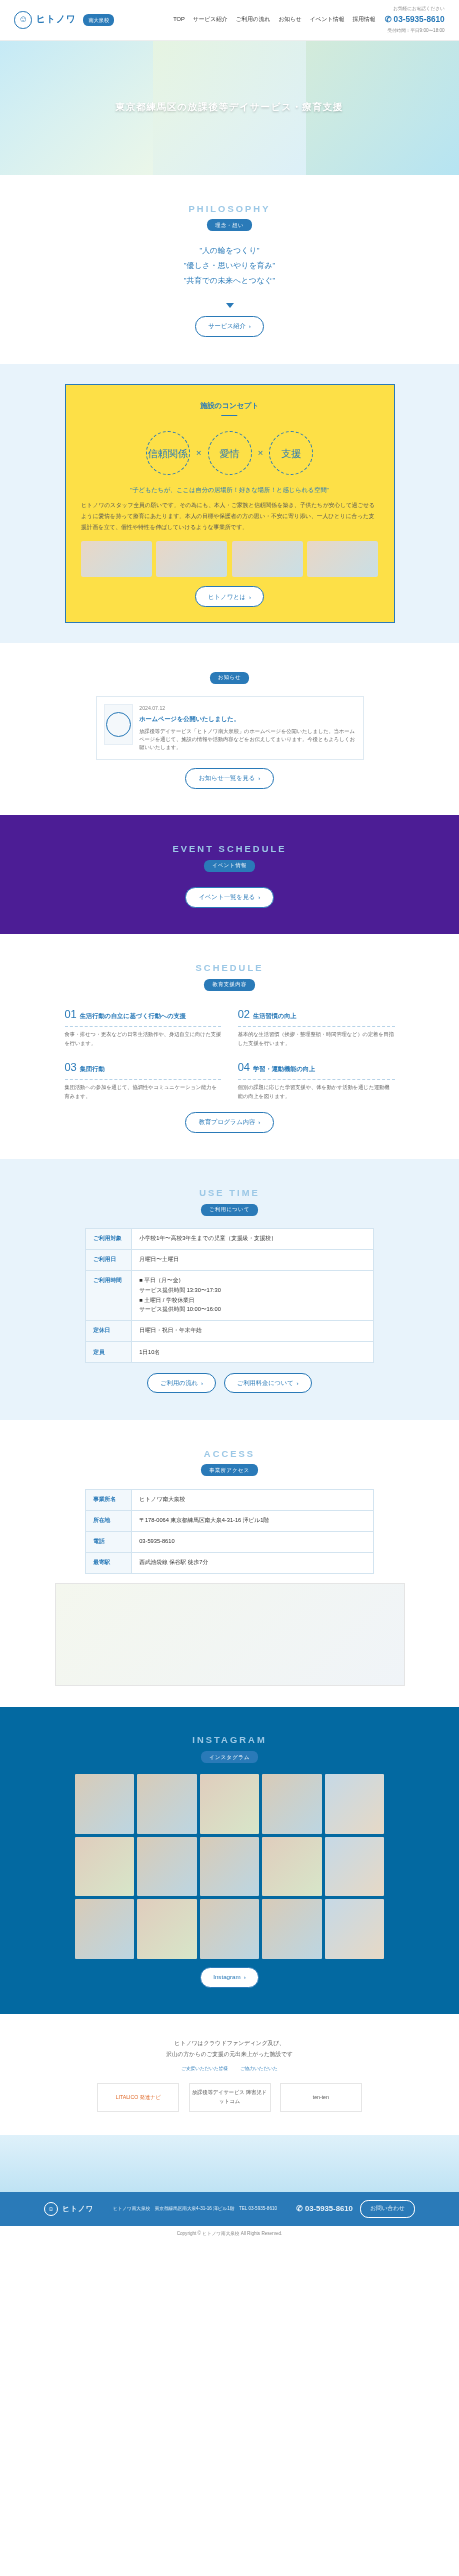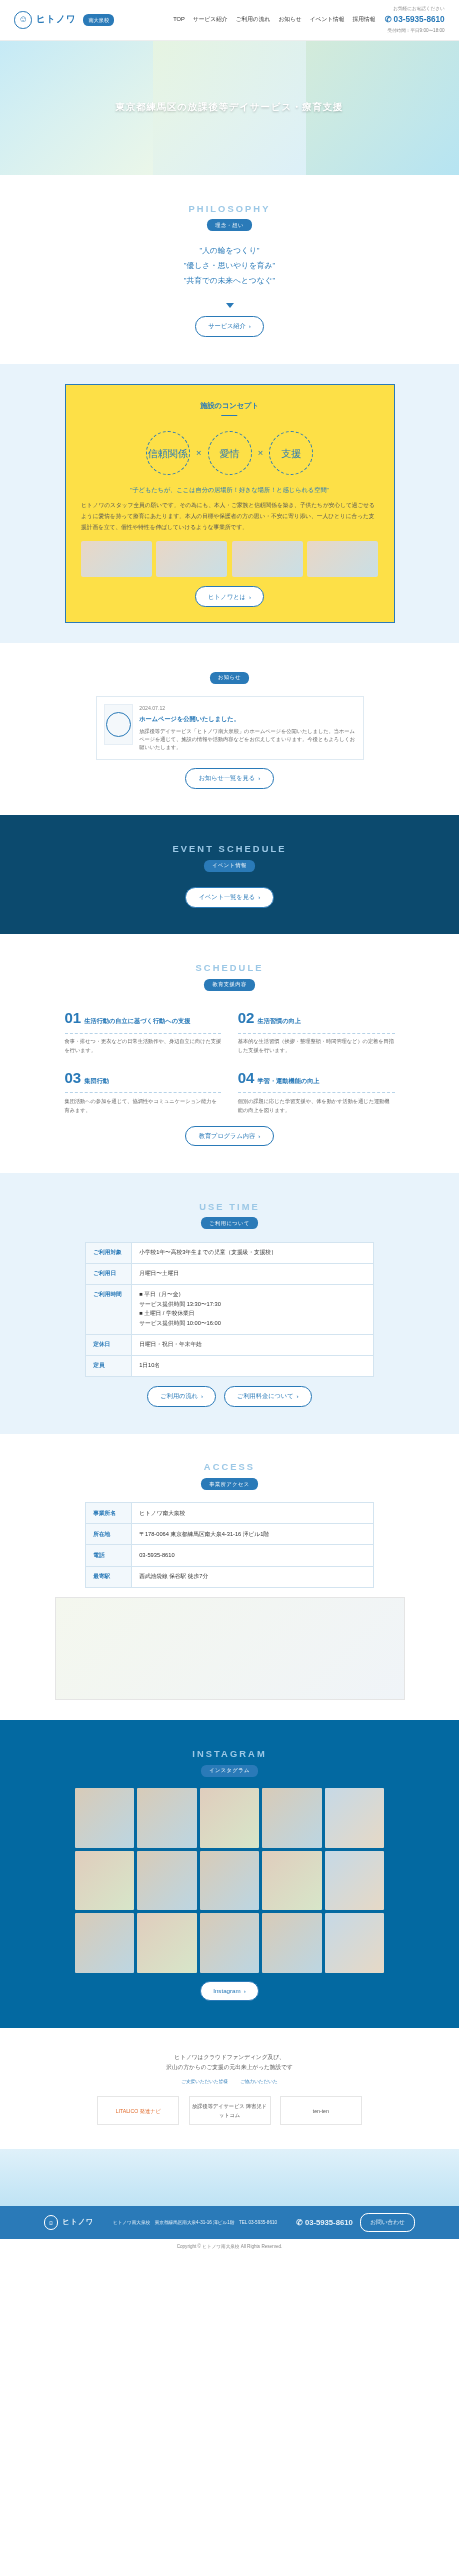--- a/index.html
+++ b/index.html
@@ -58,25 +58,25 @@
 
 
 .news-card{display:flex;gap:6.2px;border:0.5px solid #dfeaf2;padding:7.2px;text-align:left;max-width:268px;margin:12.4px auto 8.2px}
 .news-thumb{width:62px;height:41px;background:#f4f8fb;display:flex;align-items:center;justify-content:center;border:0.5px solid #e6eef5}
 .news-thumb .mini-logo{width:25px;height:25px;border:0.8px solid #2a7ab8;border-radius:50%}
 .news-date{font-size:5.2px;color:#888}
 .news-title{color:#2a7ab8;font-size:6.2px;font-weight:700;margin:1px 0 2.1px}
 .news-desc{font-size:5.2px;color:#666;line-height:1.6}
 
 
-.event{background:#0c4a6e}
+.event{background:#4c1d95}
 
 
 .programs{display:grid;grid-template-columns:1fr 1fr;gap:9.3px 16.5px;text-align:left;max-width:330px;margin:14.4px auto 10.3px}
-.prog-num{color:#2a7ab8;font-size:15px;font-weight:700;display:inline-block;margin-right:3.1px}
+.prog-num{color:#2a7ab8;font-size:11px;font-weight:400;display:inline-block;margin-right:3.1px}
 .prog-ttl{color:#2a7ab8;font-size:6.2px;font-weight:700;border-bottom:0.5px dashed #b7d3e8;padding-bottom:2.1px;margin-bottom:3.1px}
 .prog-body{font-size:5.2px;color:#666;line-height:1.8}
 
 
 .usetime{background:#e8f3fb}
 .ut-table{width:100%;max-width:289px;margin:12.4px auto 9.3px;border-collapse:collapse;background:#fff;font-size:5.7px;text-align:left}
 .ut-table th,.ut-table td{border:0.5px solid #d3e4f0;padding:5.2px 7.2px;vertical-align:top}
 .ut-table th{background:#f2f8fc;color:#2a7ab8;width:46px;font-weight:600}
 .ut-btns{display:flex;gap:7.2px;justify-content:center}
 

